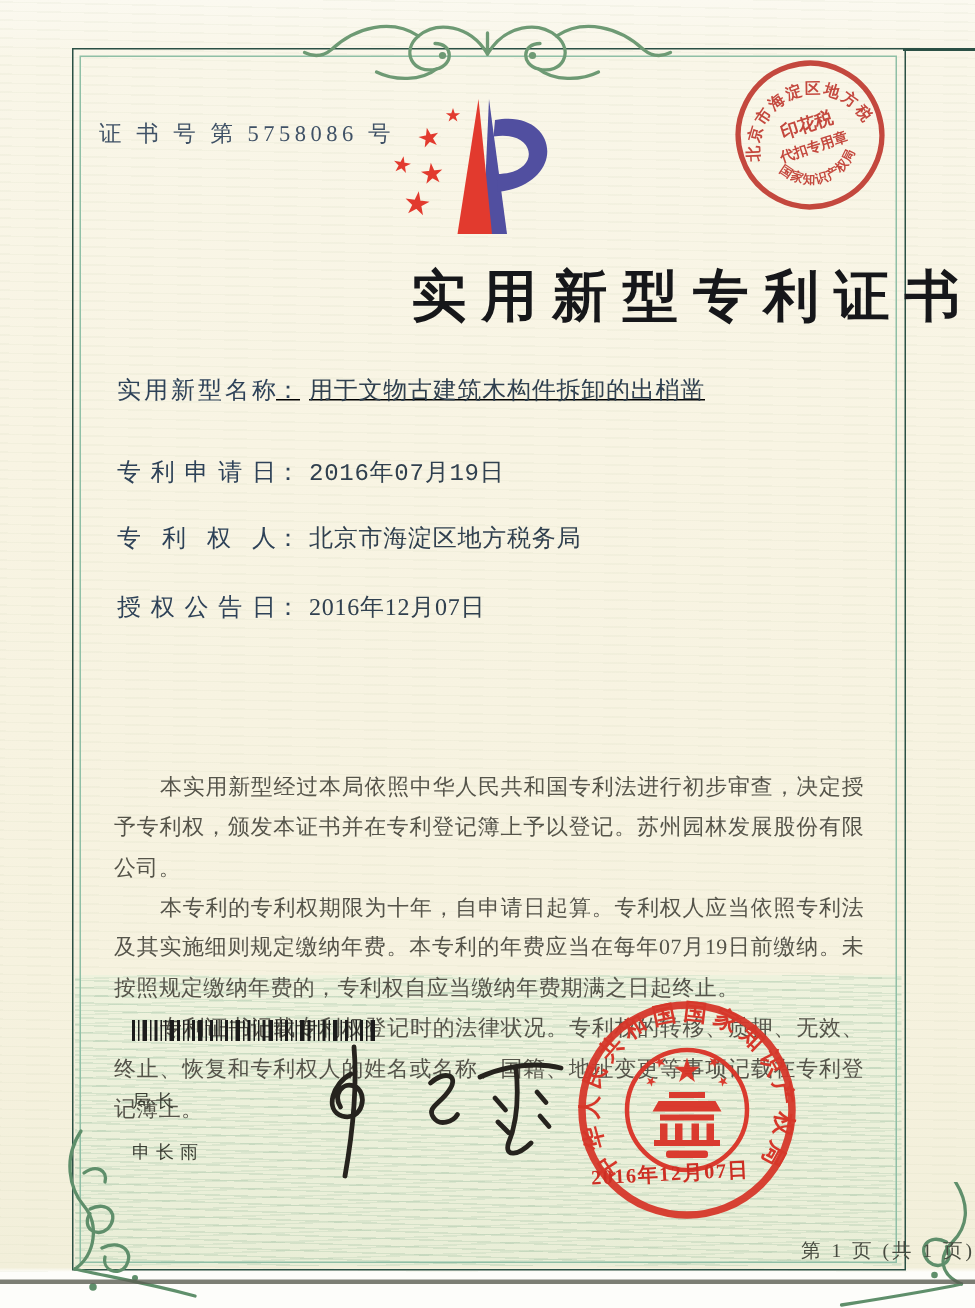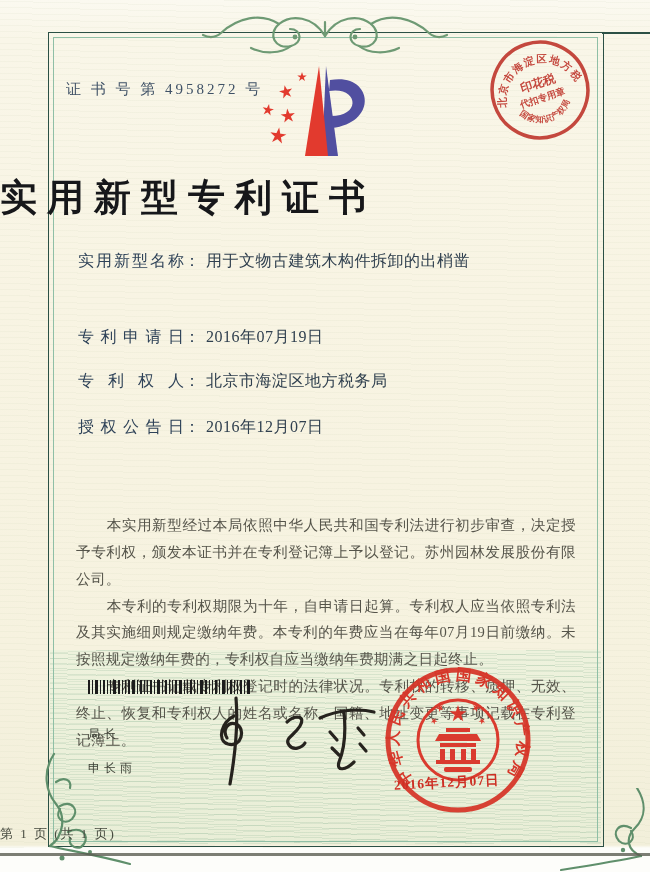--- a/index.html
+++ b/index.html
@@ -19,45 +19,45 @@
   .frame-inner{position:absolute;left:53px;top:37px;width:543px;height:803px;border:1px solid #8fbfa6;}
   .top-line-ext{position:absolute;left:602px;top:32px;width:48px;height:1.5px;background:#2b5045;}
   .ornament{position:absolute;pointer-events:none;}
   .top-flourish{left:195px;top:6px;}
   .corner-bl{left:38px;top:752px;}
   .corner-br{left:557px;top:788px;transform:scaleX(-1);}
   
   .cert-no{position:absolute;left:66px;top:80px;font-size:15px;color:#3f5166;letter-spacing:3px;}
   .logo{position:absolute;left:256px;top:64px;}
   .tax-stamp{position:absolute;left:488px;top:38px;transform:rotate(-18deg);opacity:.92;}
-  .title{position:absolute;left:0;top:173px;width:650px;text-align:left;font-size:37px;
+  .title{position:absolute;left:0;top:173px;width:650px;text-align:right;font-size:37px;
          font-weight:bold;letter-spacing:10px;color:#16171a;}
   
   .fields{position:absolute;left:78px;top:250px;width:486px;font-size:16px;}
   .field-row{line-height:22px;}
-  .fr1{margin-bottom:54px;} .fr2{margin-bottom:24px;} .fr3{margin-bottom:24px;}
-  .fr4{margin-bottom:22px;} .fr5{margin-bottom:24px;}
+  .fr1{margin-bottom:33px;text-decoration:underline;} .fr2{margin-bottom:24px;} .fr3{margin-bottom:24px;}
+  .fr4{margin-bottom:22px;font-family:Liberation Mono, monospace;} .fr5{margin-bottom:24px;}
   .f-label{display:inline-block;width:106px;text-align:justify;text-align-last:justify;
            color:#2e4258;vertical-align:top;}
   .f-colon{color:#2e4258;margin-right:6px;}
   .f-value{color:#30404f;letter-spacing:.5px;}
   
   .paragraphs{position:absolute;left:76px;top:512px;width:500px;}
   .paragraphs p{margin:0;text-indent:2.1em;font-size:14.6px;line-height:1.84;color:#55544a;
                 text-align:justify;letter-spacing:.3px;}
   
   .barcode{position:absolute;left:88px;top:680px;}
   .director{position:absolute;left:88px;top:724px;font-size:12px;color:#3b3e34;}
   .director div{line-height:20px;margin-bottom:14px;letter-spacing:4px;}
   .signature{position:absolute;left:192px;top:688px;}
   .sr-only{position:absolute;width:1px;height:1px;overflow:hidden;clip:rect(0 0 0 0);white-space:nowrap;}
   .seal{position:absolute;left:382px;top:664px;}
   .seal-date{position:absolute;left:394px;top:773px;width:140px;font-size:13.5px;color:#cd2f24;
              letter-spacing:1px;transform:rotate(-3deg);font-weight:bold;}
-  .footer{position:absolute;left:0;top:825px;width:650px;text-align:left;font-size:13px;
+  .footer{position:absolute;left:0;top:825px;width:650px;text-align:right;font-size:13px;
           color:#474b40;letter-spacing:2px;}
   svg text{font-family:"Liberation Serif", serif;}
 </style>
 </head>
 <body>
 
 <div class="paper"></div>
 <div class="paper-texture"></div>
 <div class="guilloche"></div>
 
@@ -97,21 +97,21 @@
 
 <svg class="ornament corner-br" width="96" height="84" viewBox="0 0 96 84">
   <g fill="none" stroke="#5f8f6b" stroke-width="2.2" stroke-linecap="round">
     <path d="M16,0 C6,16 8,30 18,40 C28,50 26,62 12,68"></path>
     <path d="M12,68 C30,72 54,76 92,82"></path>
     <path d="M22,40 C34,34 42,44 34,53 C26,60 16,52 22,43"></path>
     <circle cx="30" cy="62" r="2.2" fill="#5f8f6b" stroke="none"></circle>
   </g>
 </svg>
 
-<div class="cert-no">证 书 号 第 4958272 号</div>
+<div class="cert-no">证 书 号 第 5758086 号</div>
 
 <svg class="logo" width="132" height="108" viewBox="0 0 132 108">
   <g fill="#e23a2e">
     <path d="M0,-1 L0.588,0.809 L-0.951,-0.309 L0.951,-0.309 L-0.588,0.809 Z" transform="translate(46,13) scale(5)"></path>
     <path d="M0,-1 L0.588,0.809 L-0.951,-0.309 L0.951,-0.309 L-0.588,0.809 Z" transform="translate(30,28) scale(7) rotate(-12)"></path>
     <path d="M0,-1 L0.588,0.809 L-0.951,-0.309 L0.951,-0.309 L-0.588,0.809 Z" transform="translate(12,46) scale(6) rotate(10)"></path>
     <path d="M0,-1 L0.588,0.809 L-0.951,-0.309 L0.951,-0.309 L-0.588,0.809 Z" transform="translate(32,52) scale(7.5) rotate(-6)"></path>
     <path d="M0,-1 L0.588,0.809 L-0.951,-0.309 L0.951,-0.309 L-0.588,0.809 Z" transform="translate(22,72) scale(8.5) rotate(8)"></path>
   </g>
   <polygon points="70,2 82,92 66,92" fill="#514fa0"></polygon>

